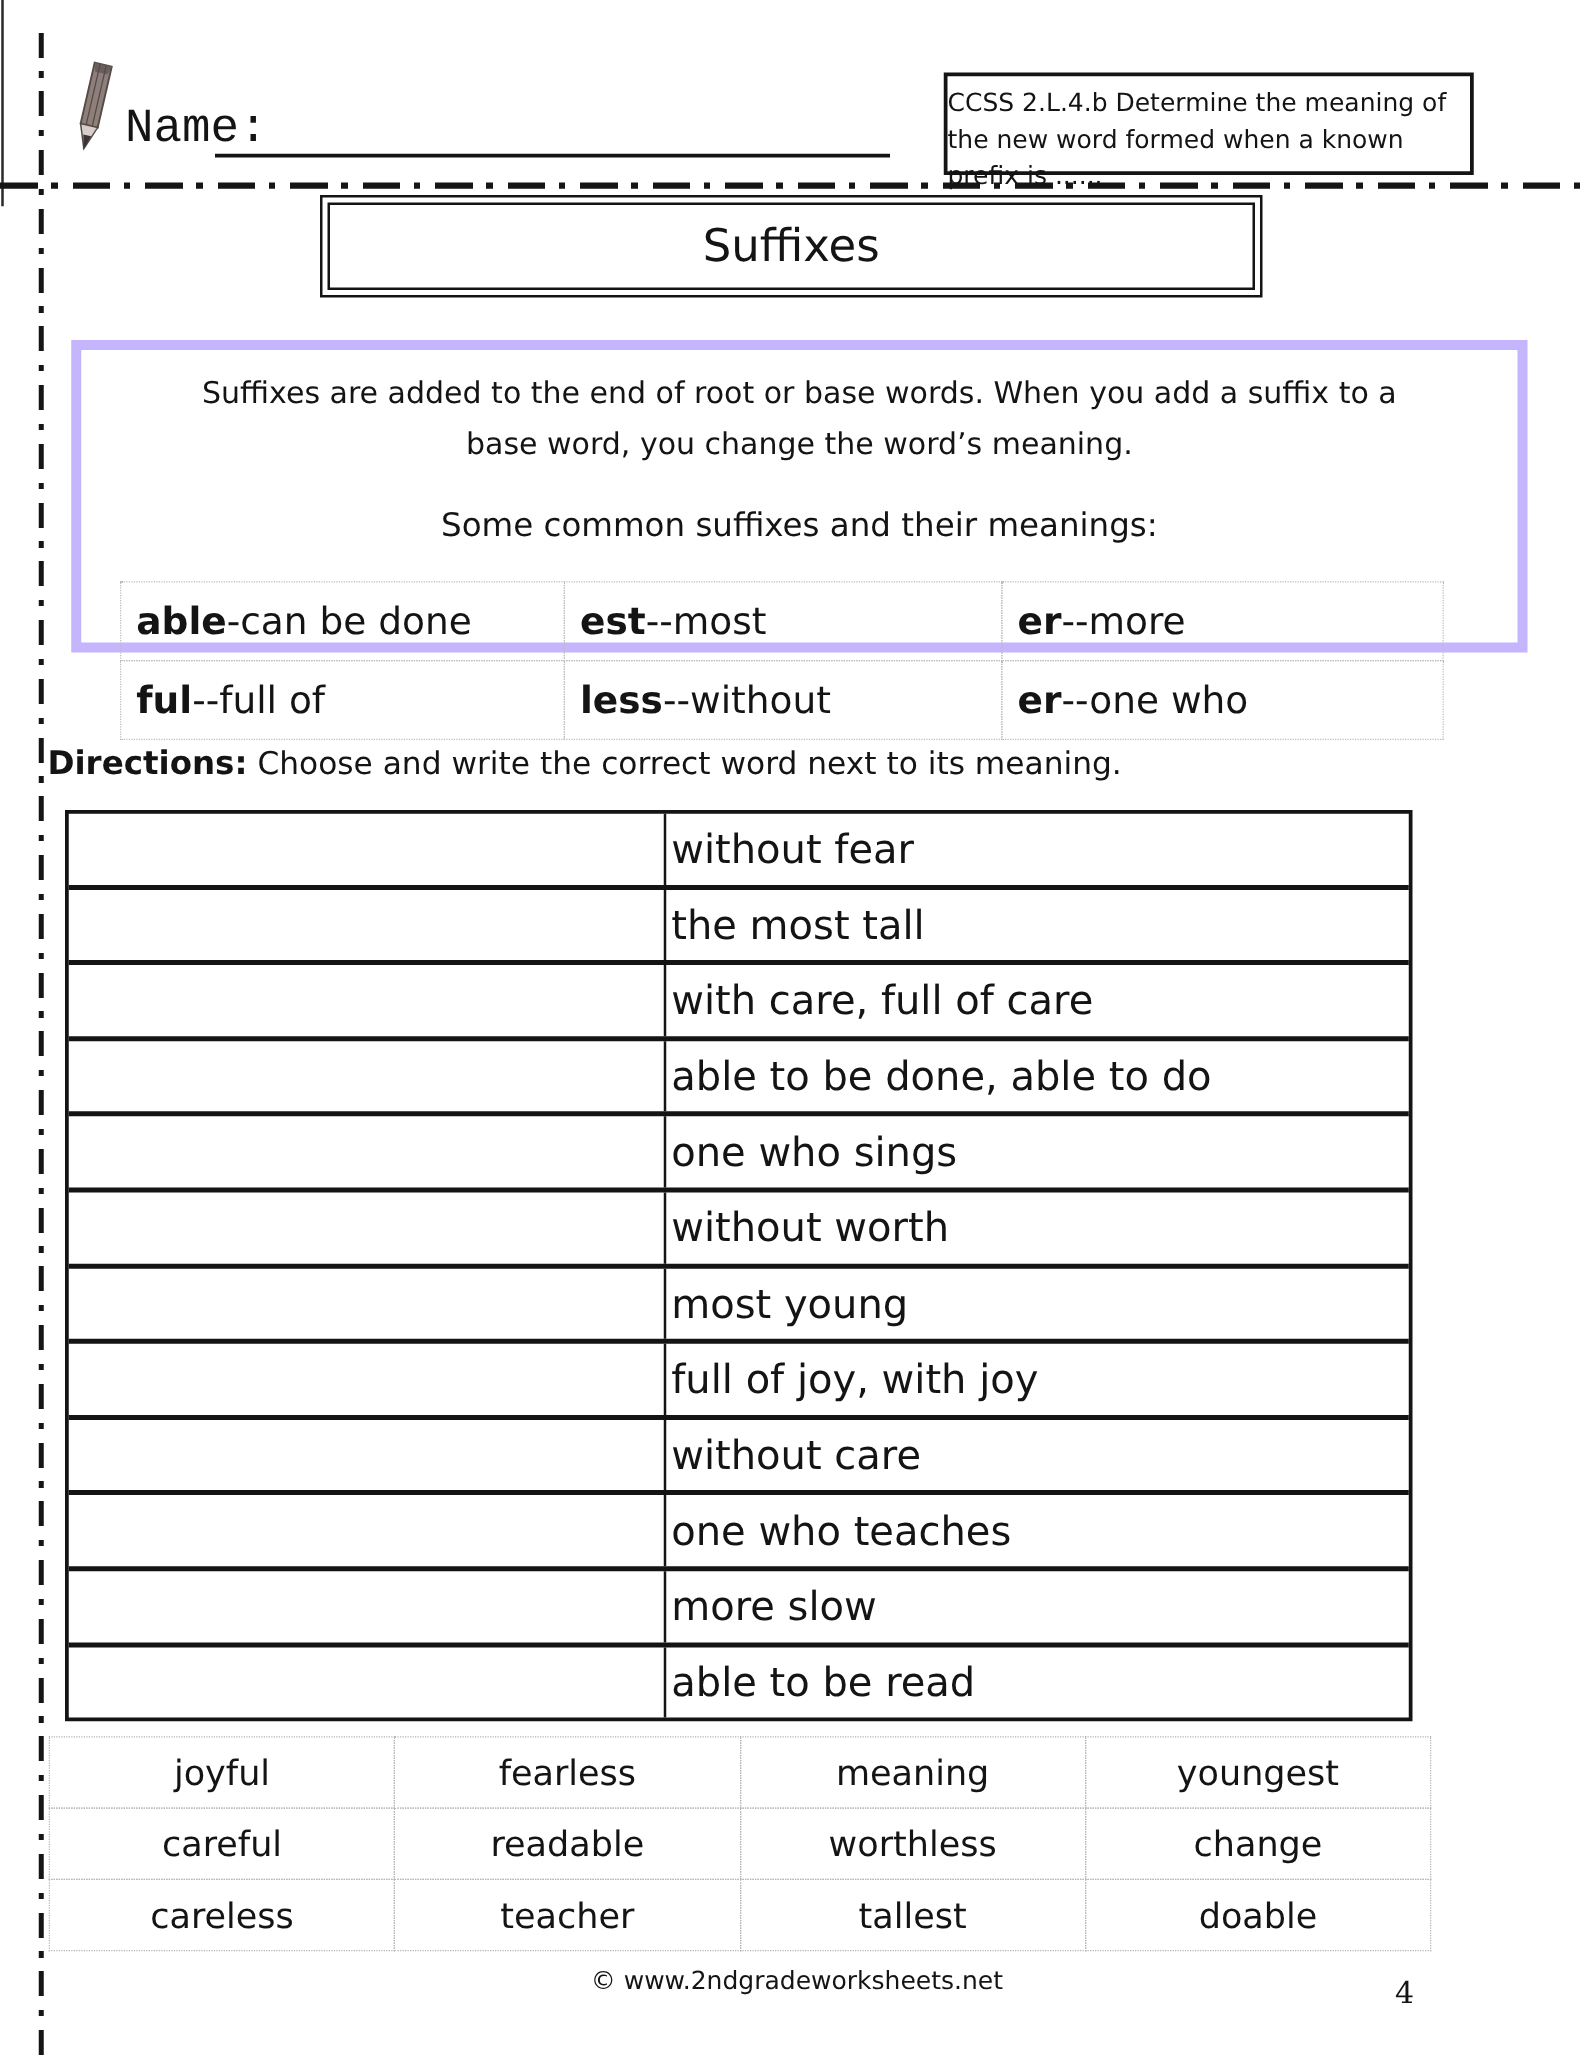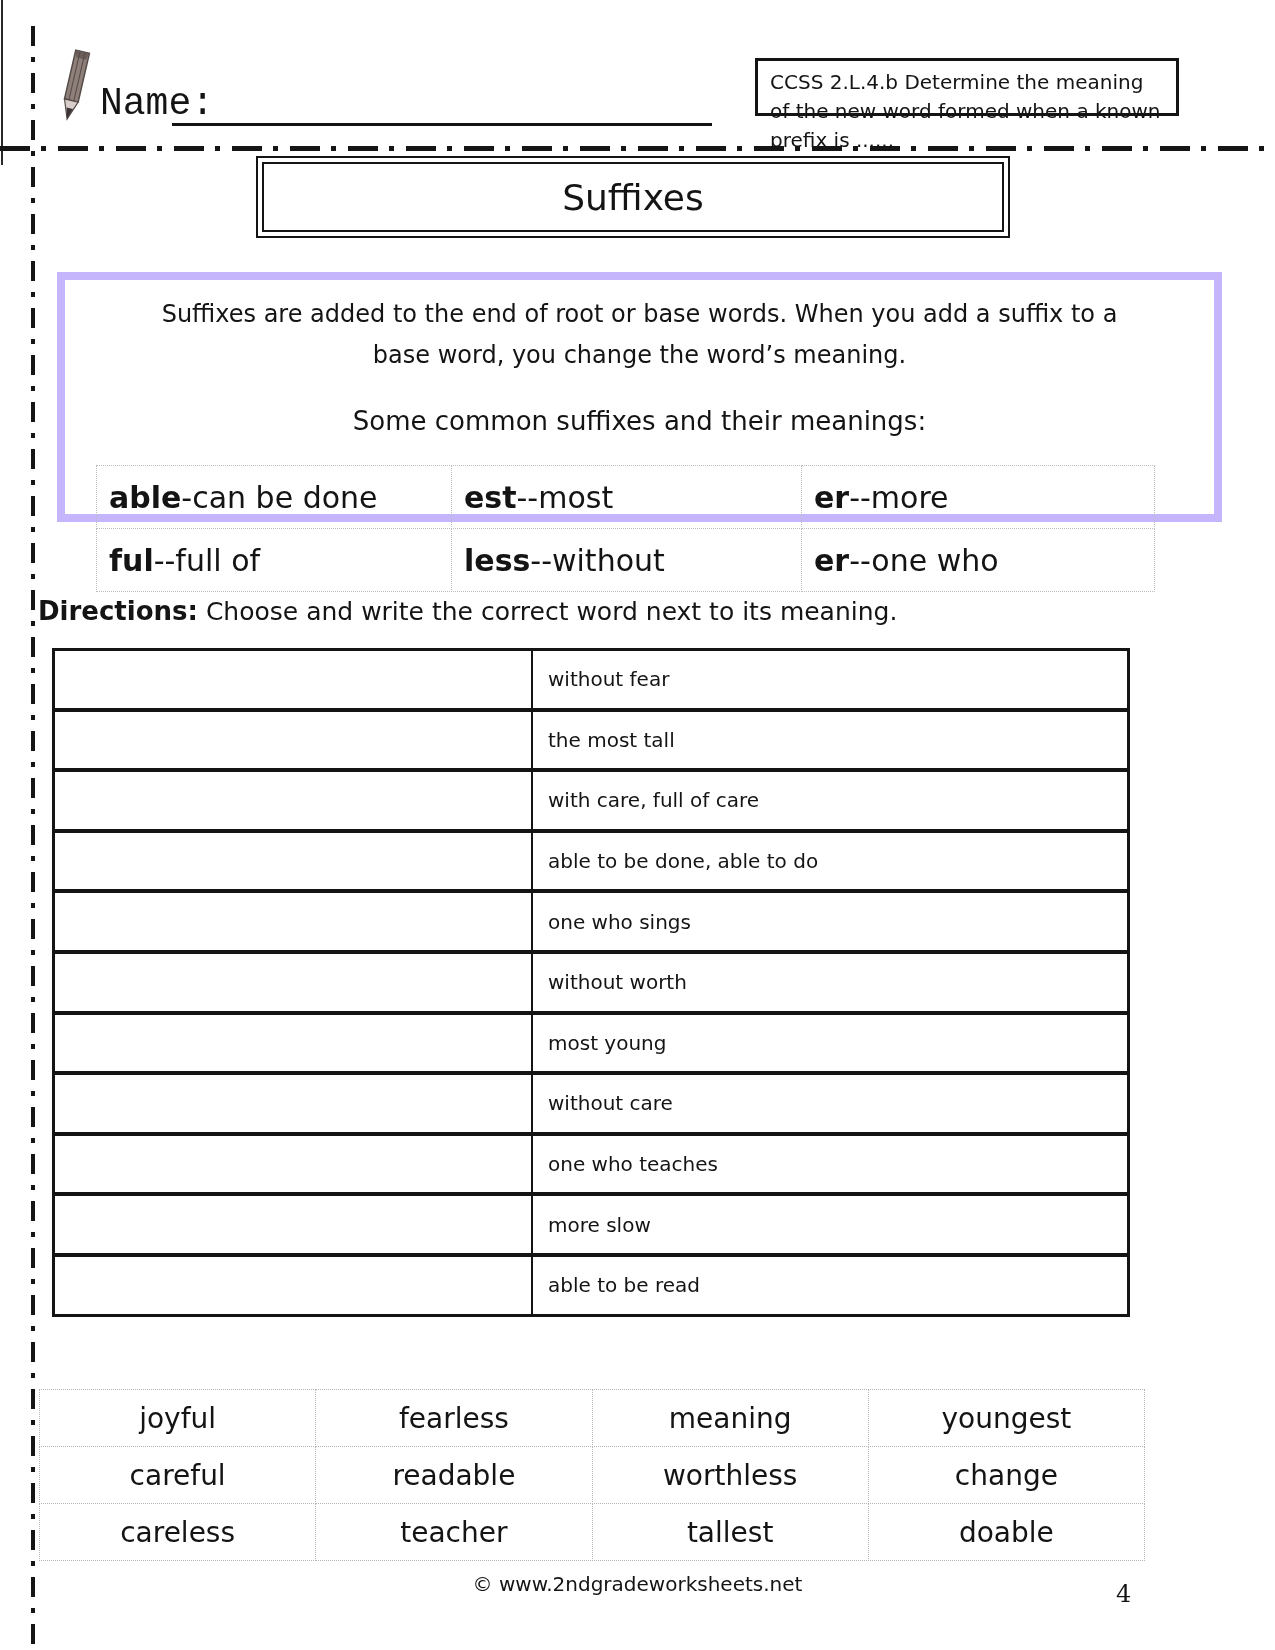--- a/index.html
+++ b/index.html
@@ -15,22 +15,22 @@
   }
   .dashdot-h {
     position:absolute; left:0; top:146px; width:1275px; height:5px;
     background:repeating-linear-gradient(90deg,#151515 0 30px, transparent 30px 41px, #151515 41px 46px, transparent 46px 58px);
   }
   
   .pencil { position:absolute; left:52px; top:46px; }
   .name-label { position:absolute; left:100px; top:82px; font-size:38px;font-family:Liberation Mono, monospace; }
   .name-line { position:absolute; left:172px; top:123px; width:540px; height:3px; background:#141414; }
   .ccss-box {
-    position:absolute; left:755px; top:58px; width:424px; height:58px; box-sizing:border-box;
-    border:3px solid #141414; padding:7px 12px; font-size:20px; line-height:1.45;
+    position:absolute; left:755px; top:58px; width:424px; height:82px; box-sizing:border-box;
+    border:3px solid #141414; padding:7px 0; font-size:20px; line-height:1.45;
   }
   
   .title-box {
     position:absolute; left:256px; top:156px; width:754px; height:82px; box-sizing:border-box;
     border:2px solid #141414; padding:4px;
   }
   .title-inner {
     width:100%; height:100%; box-sizing:border-box; border:2px solid #141414;
     display:flex; align-items:center; justify-content:center; font-size:36px;
   }
@@ -54,21 +54,21 @@
   .directions { position:absolute; left:38px; top:596px; font-size:25px; }
   .directions b { font-size:26px; }
   
   .match-table {
     position:absolute; left:52px; top:648px; width:1078px; box-sizing:border-box;
     border:3px solid #141414;
   }
   .t-row { display:flex; height:56.6px; border-bottom:4px solid #141414; }
   .t-row:last-child { border-bottom:none; }
   .t-blank { width:476px; border-right:2px solid #141414; }
-  .t-meaning { flex:1; display:flex; align-items:center; padding-left:15px; font-size:20px; }
+  .t-meaning { flex:1; display:flex; align-items:center; padding-left:4px; font-size:32px; }
   
   .word-bank {
     position:absolute; left:40px; top:1390px; width:1105px;
     display:grid; grid-template-columns:repeat(4,1fr); grid-auto-rows:57px;
   }
   .wb-cell {
     border:1px dotted #b5b5b5; display:flex; align-items:center; justify-content:center;
     font-size:28px; margin:-1px 0 0 -1px;
   }
   
@@ -163,20 +163,24 @@
   <div class="t-row">
       <div class="t-blank"></div>
       <div class="t-meaning">without worth</div>
     </div>
   <div class="t-row">
       <div class="t-blank"></div>
       <div class="t-meaning">most young</div>
     </div>
   <div class="t-row">
       <div class="t-blank"></div>
+      <div class="t-meaning">full of joy, with joy</div>
+    </div>
+  <div class="t-row">
+      <div class="t-blank"></div>
       <div class="t-meaning">without care</div>
     </div>
   <div class="t-row">
       <div class="t-blank"></div>
       <div class="t-meaning">one who teaches</div>
     </div>
   <div class="t-row">
       <div class="t-blank"></div>
       <div class="t-meaning">more slow</div>
     </div>

